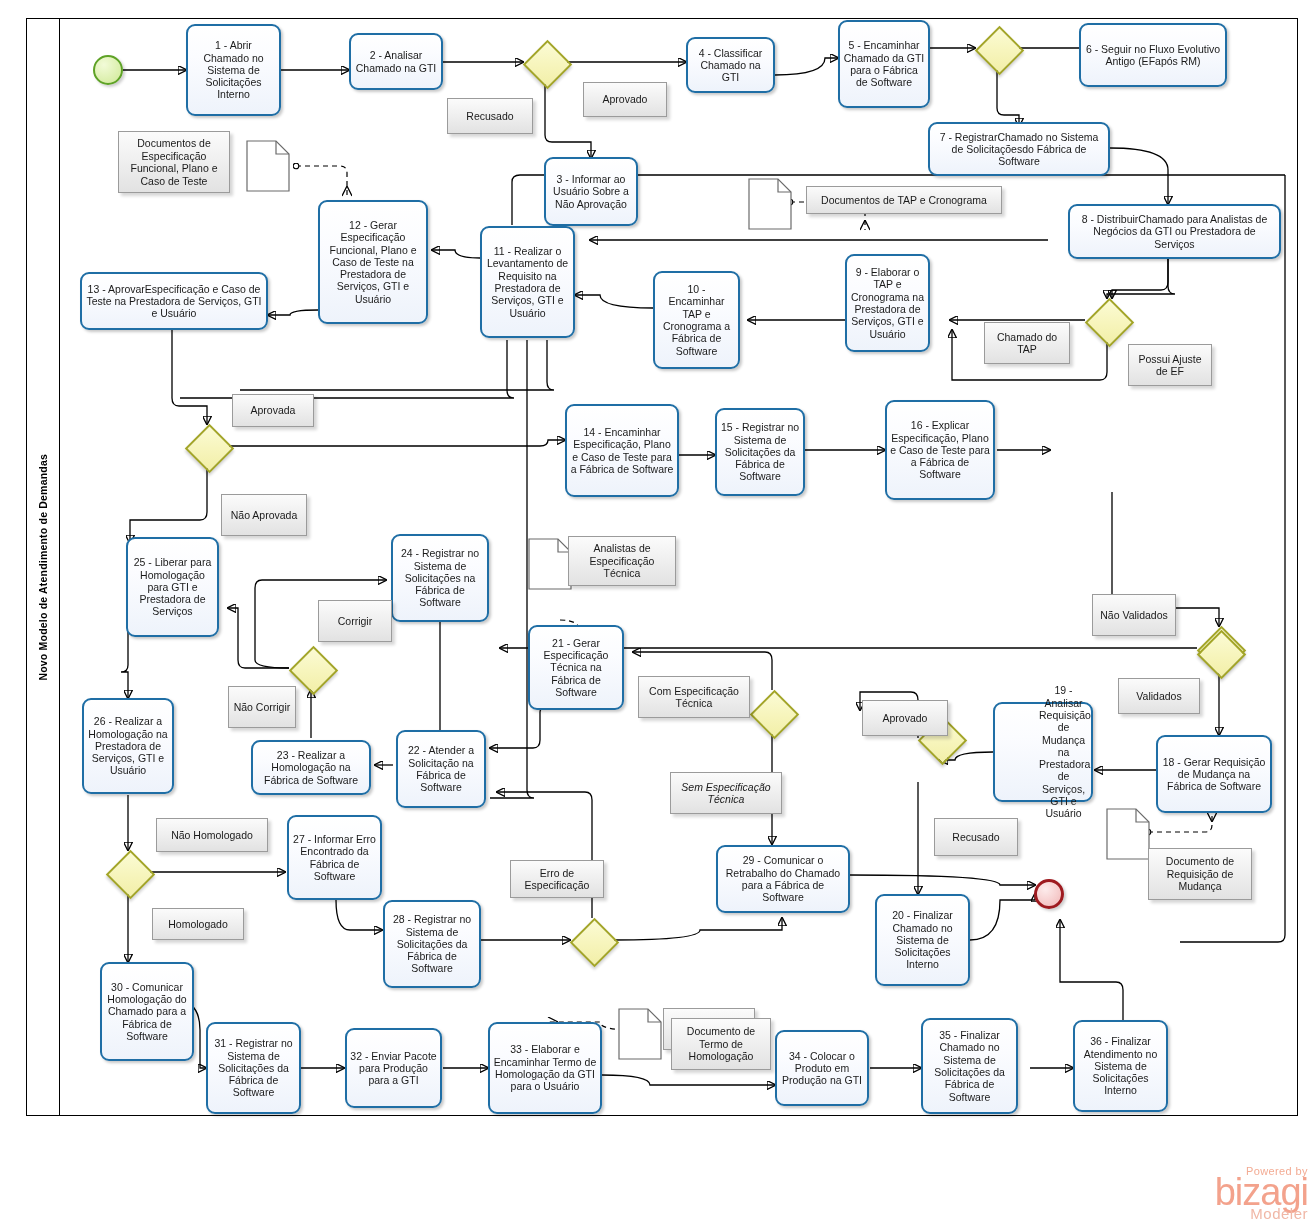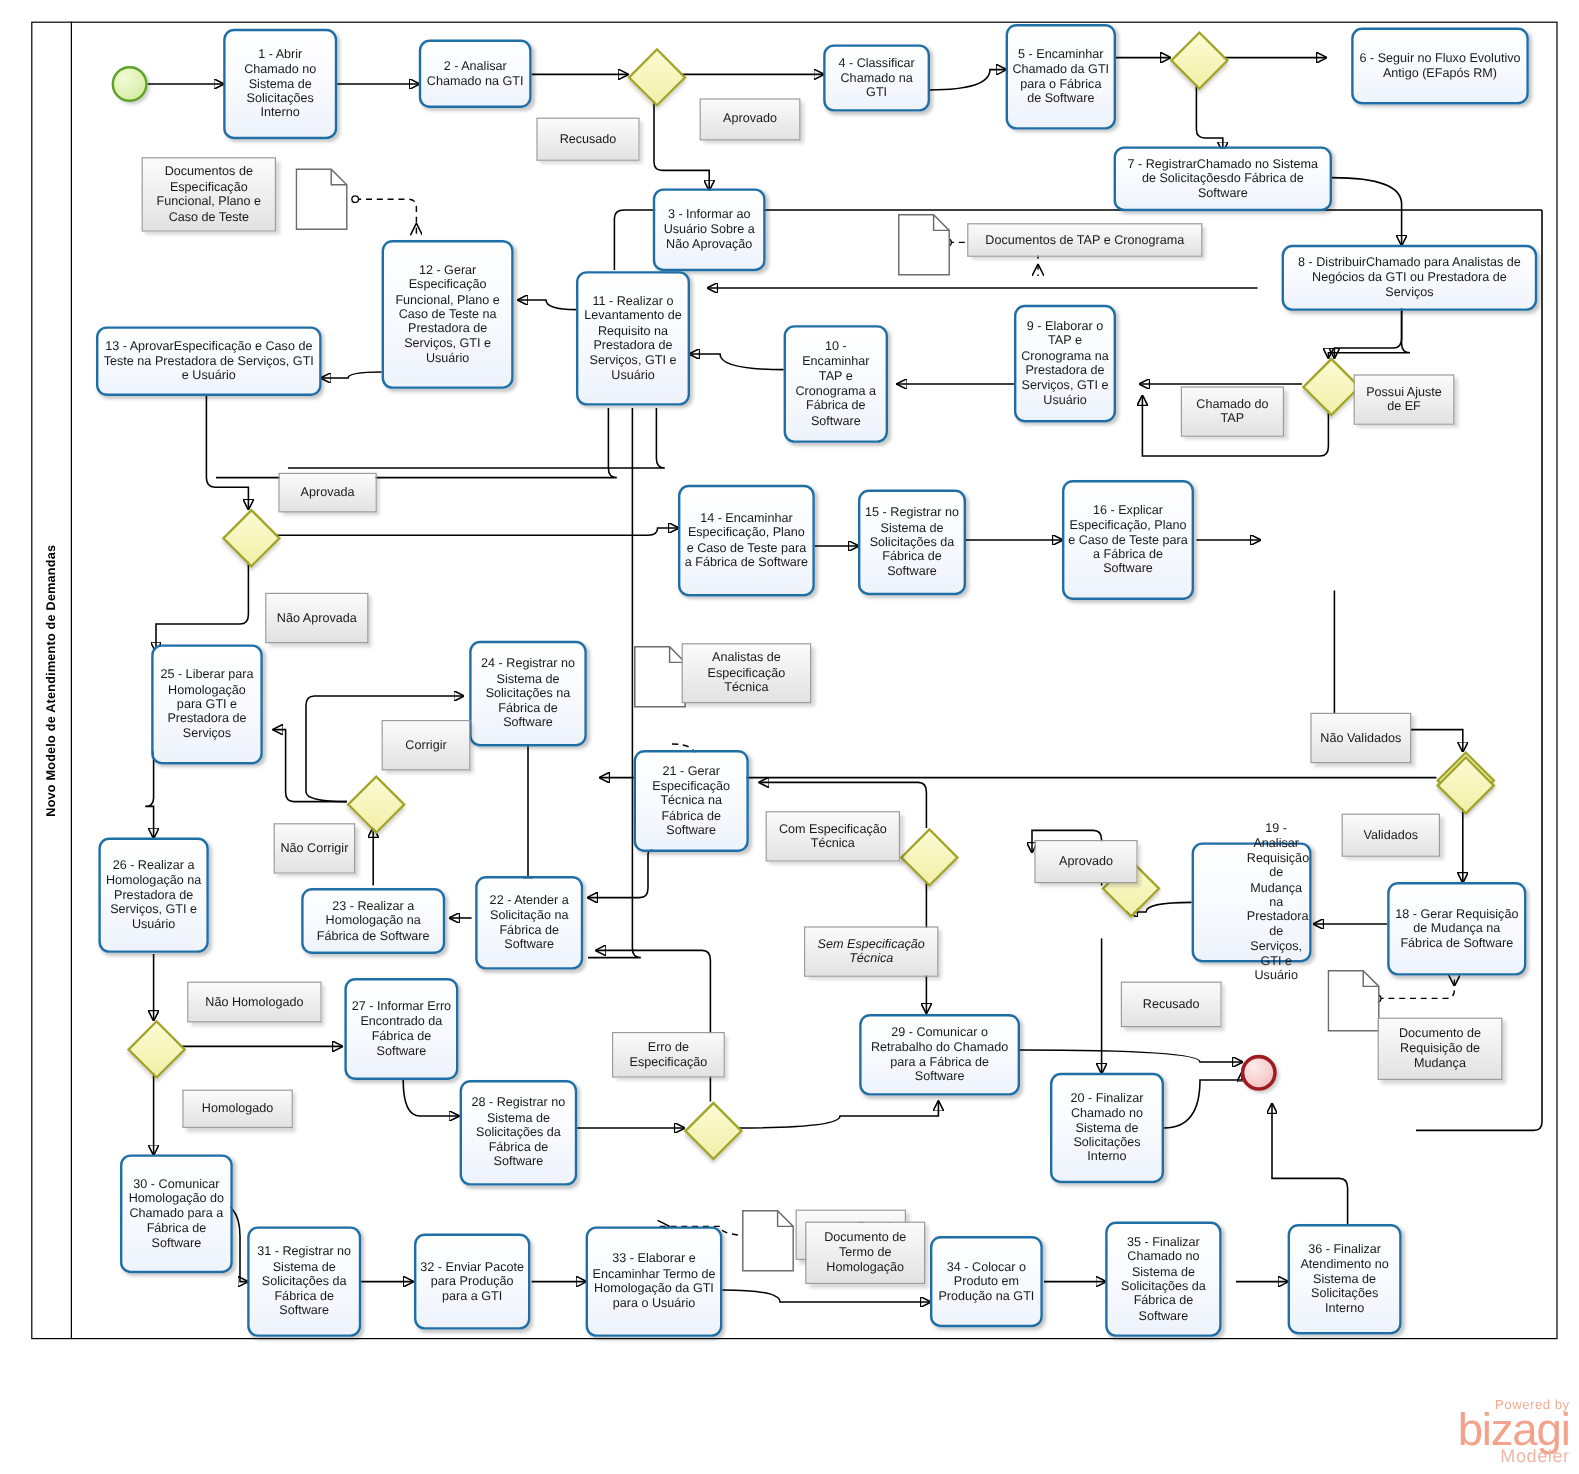--- a/index.html
+++ b/index.html
@@ -229,21 +229,21 @@
     </div>
 
   <div class="task" style="left:686px;top:37px;width:89px;height:56px;">
     <span>4 - Classificar Chamado na GTI</span>
     </div>
 
   <div class="task" style="left:838px;top:20px;width:92px;height:88px;">
     <span>5 - Encaminhar Chamado da GTI para o Fábrica de Software</span>
     </div>
 
-  <div class="task" style="left:1126px;top:23px;width:148px;height:64px;">
+  <div class="task" style="left:1079px;top:23px;width:148px;height:64px;">
     <span>6 - Seguir no Fluxo Evolutivo Antigo (EFapós RM)</span>
     </div>
 
   <div class="task" style="left:928px;top:122px;width:182px;height:54px;">
     <span>7 - RegistrarChamado no Sistema de Solicitaçõesdo Fábrica de Software</span>
     </div>
 
   <div class="task" style="left:1068px;top:204px;width:213px;height:55px;">
     <span>8 - DistribuirChamado para Analistas de Negócios da GTI ou Prestadora de Serviços</span>
     </div>
@@ -435,21 +435,21 @@
     </div>
 
   <div class="lbl" style="left:806px;top:186px;width:196px;height:28px;">
     <span>Documentos de TAP e Cronograma</span>
     </div>
 
   <div class="lbl" style="left:984px;top:322px;width:86px;height:42px;">
     <span>Chamado do TAP</span>
     </div>
 
-  <div class="lbl" style="left:1128px;top:312px;width:84px;height:42px;">
+  <div class="lbl" style="left:1128px;top:344px;width:84px;height:42px;">
     <span>Possui Ajuste de EF</span>
     </div>
 
   <div class="lbl" style="left:232px;top:394px;width:82px;height:33px;">
     <span>Aprovada</span>
     </div>
 
   <div class="lbl" style="left:221px;top:494px;width:86px;height:42px;">
     <span>Não Aprovada</span>
     </div>

